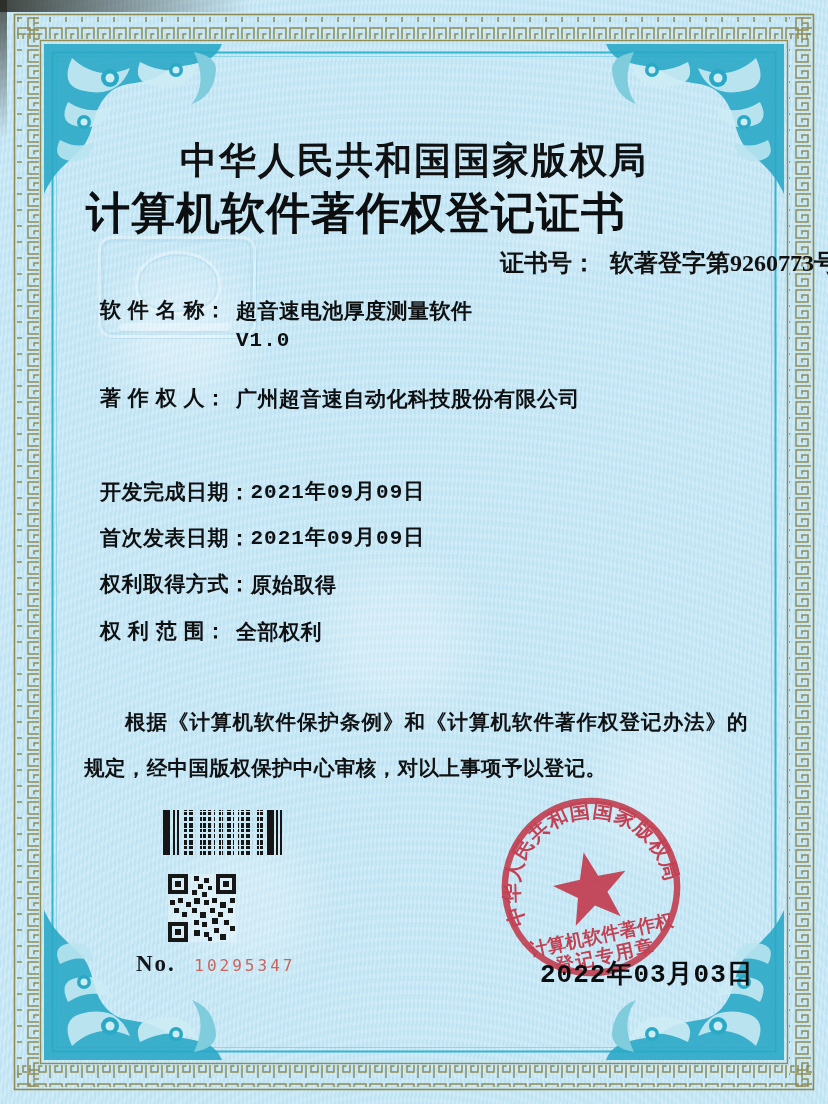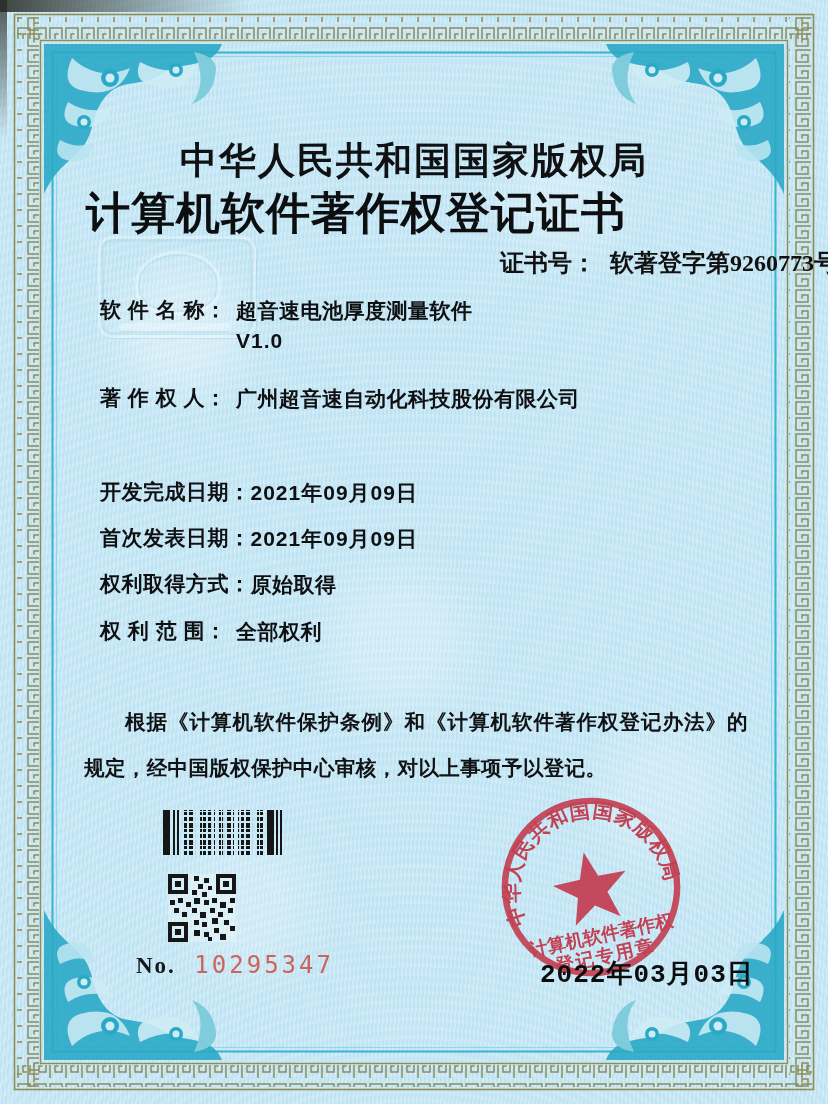--- a/index.html
+++ b/index.html
@@ -63,21 +63,21 @@
     font-size:24px;font-weight:700;color:#111;
   }
   .cert-no .cn-val{margin-left:14px;}
 
   .field{
     display:flex;align-items:flex-start;left:100px;
     font-size:21px;font-weight:700;color:#0f1012;letter-spacing:.5px;margin-top:12px;
   }
   .field .lab{flex:0 0 136px;white-space:nowrap;}
   .field .val{margin-left:0;line-height:30px;white-space:nowrap;}
-  .val-serif{font-family:Liberation Sans, sans-serif;letter-spacing:1px;}
+  .val-serif{font-family:Liberation Mono, monospace;letter-spacing:1px;}
 
   .statement{
     left:84px;top:699px;width:664px;
     font-size:20.5px;font-weight:600;line-height:46px;
     text-indent:2em;letter-spacing:.4px;color:#101214;text-align:justify;
   }
 
   
   .barcode{left:163px;top:810px;width:122px;height:45px;display:flex;z-index:3;}
   .bc-start{width:21px;height:100%;
@@ -93,21 +93,21 @@
     background:repeating-linear-gradient(90deg,rgba(0,0,0,0) 0 2px,#161616 2px 9px,rgba(0,0,0,0) 9px 11px,#161616 11px 13px,rgba(0,0,0,0) 13px 15px,#161616 15px 17px,rgba(0,0,0,0) 17px 20px);}
 
   .qr{left:168px;top:874px;z-index:3;}
 
   .serial{left:136px;top:951px;white-space:nowrap;z-index:3;}
   .serial .no-lab{
     font-family:"Liberation Serif","DejaVu Serif",serif;
     font-size:23px;font-weight:700;color:#15161a;letter-spacing:2px;}
   .serial .no-val{
     font-family:"DejaVu Sans Mono","Liberation Mono",monospace;
-    font-size:24px;color:#cb564c;letter-spacing:3px;margin-left:14px;opacity:.9;}
+    font-size:16px;color:#cb564c;letter-spacing:3px;margin-left:14px;opacity:.9;}
 
   .seal{left:492px;top:788px;width:198px;height:198px;z-index:4;transform:rotate(-12deg);opacity:.94;}
   .issue-date{
     left:500px;top:956px;white-space:nowrap;z-index:5;
     font-family:Liberation Mono, monospace;
     font-size:26px;font-weight:700;letter-spacing:1px;color:#0c0d0f;margin-left:40px;}
 </style>
 </head>
 <body>
 

